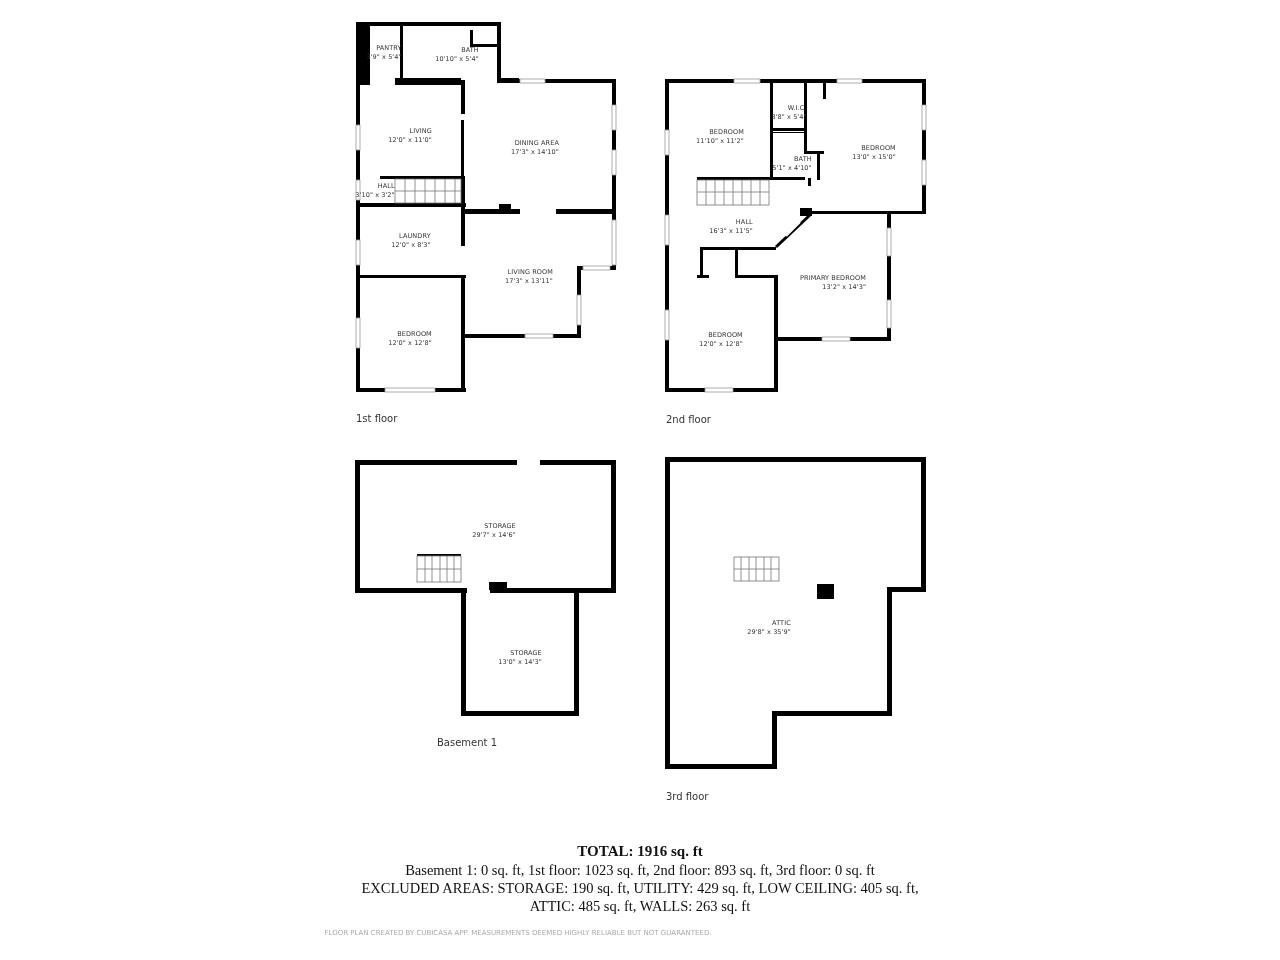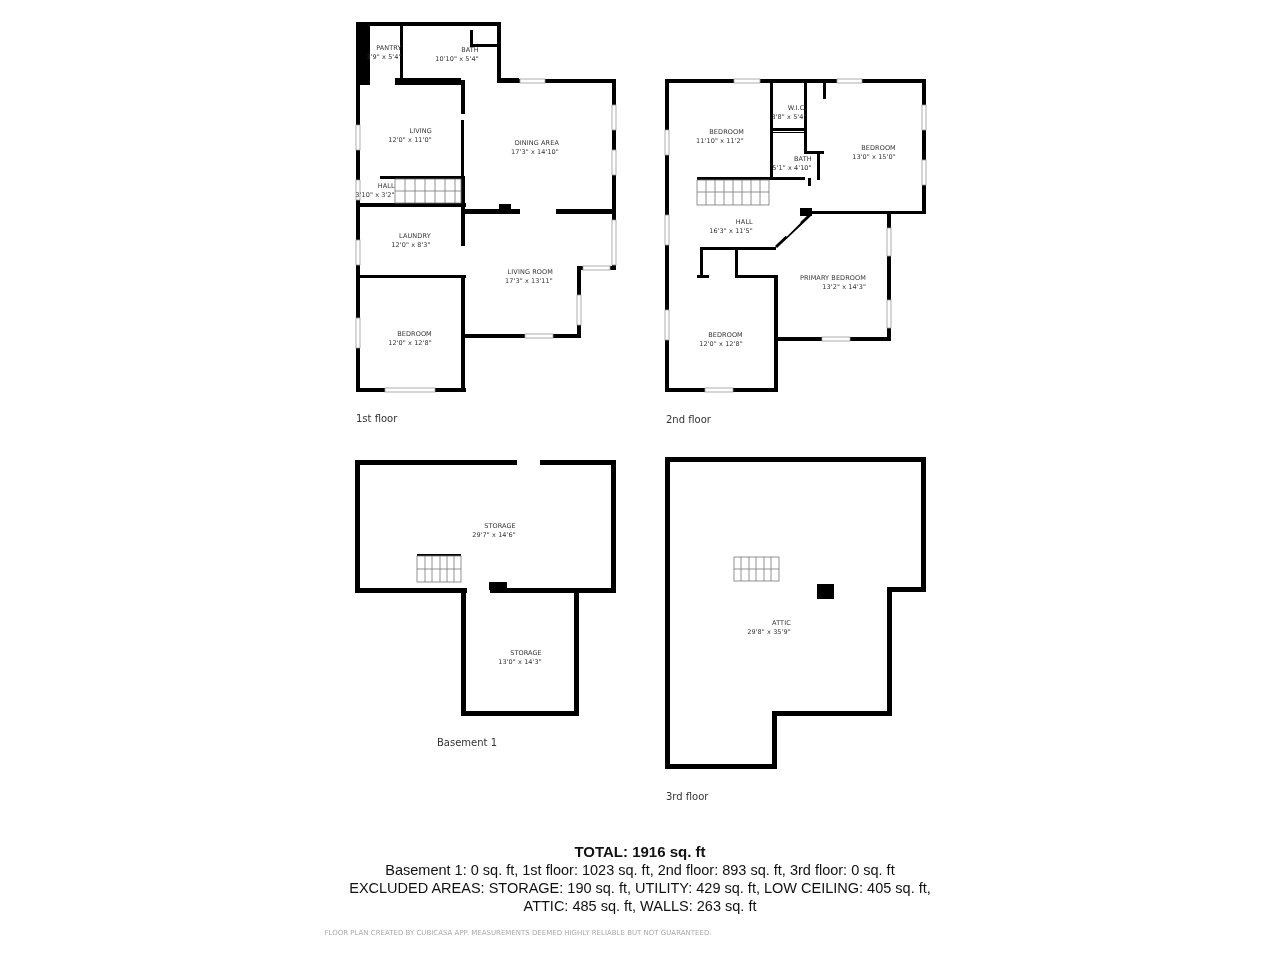--- a/index.html
+++ b/index.html
@@ -3,21 +3,21 @@
 <meta charset="utf-8">
 <style>
   html, body { margin: 0; padding: 0; background: #ffffff; }
   body { width: 1280px; height: 960px; position: relative; overflow: hidden; font-family: "DejaVu Sans", sans-serif; }
   svg.plan { position: absolute; left: 0; top: 0; }
   .wall { fill: #000; }
   .win { fill: #fff; stroke: #999; stroke-width: 0.8; }
   .stair line, .stair rect { stroke: #777; stroke-width: 0.8; fill: none; }
   .room-label { position: absolute; font-size: 6.5px; color: #333; text-align: right; line-height: 9px; white-space: nowrap; transform: translateX(-50%); letter-spacing: 0.1px; }
   .floor-label { position: absolute; font-size: 10px; color: #333; white-space: nowrap; }
-  .sum-line { position: absolute; left: 0; width: 1280px; text-align: center; font-size: 14.5px; color: #111; font-family: Liberation Sans, sans-serif; }
+  .sum-line { position: absolute; left: 0; width: 1280px; text-align: center; font-size: 14.5px; color: #111; font-family: Liberation Serif, serif; }
   .disclaimer { position: absolute; left: 0; width: 1036px; top: 929px; text-align: center; font-size: 7px; color: #aaa; }
 </style>
 </head>
 <body>
 
 <svg class="plan" width="1280" height="960" viewBox="0 0 1280 960">
 
   <g>
 
     <rect class="wall" x="356" y="22" width="14" height="63"></rect>

